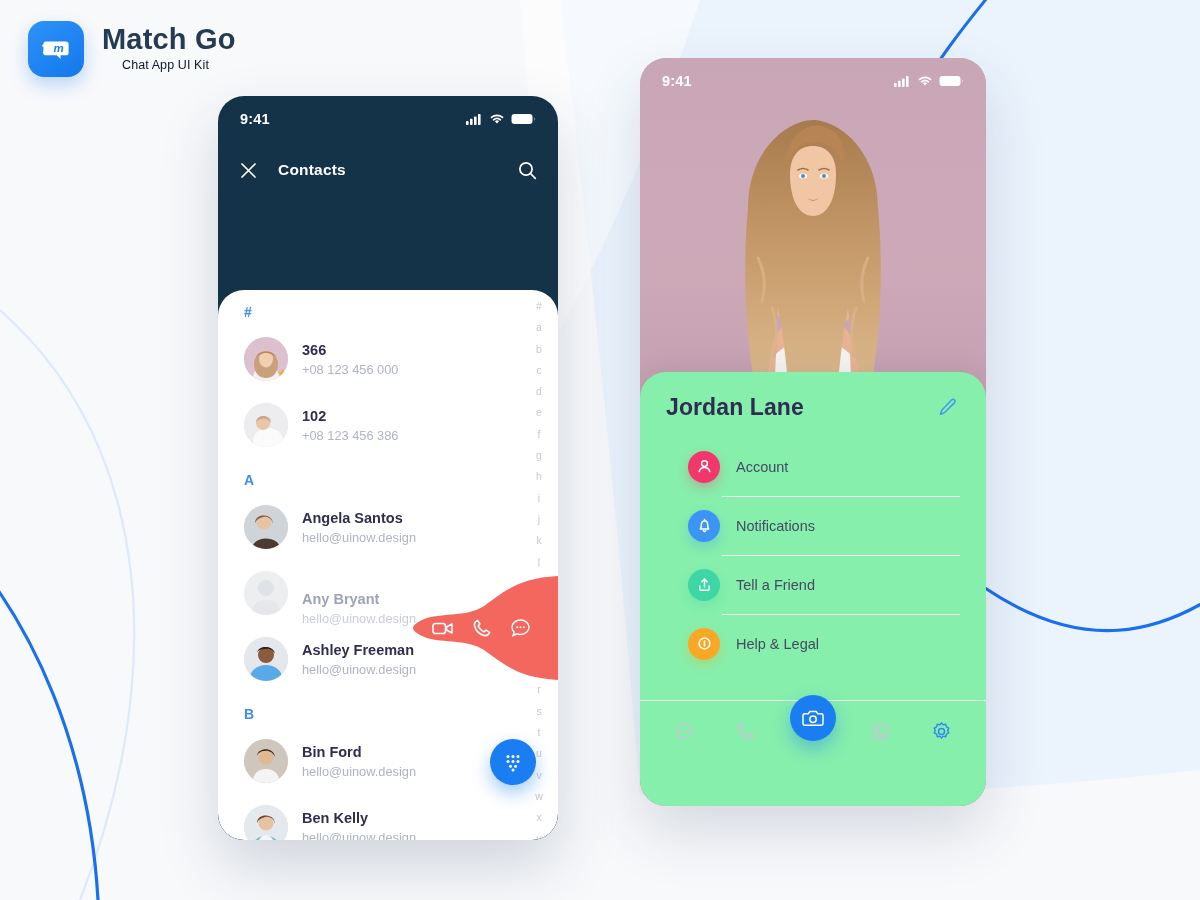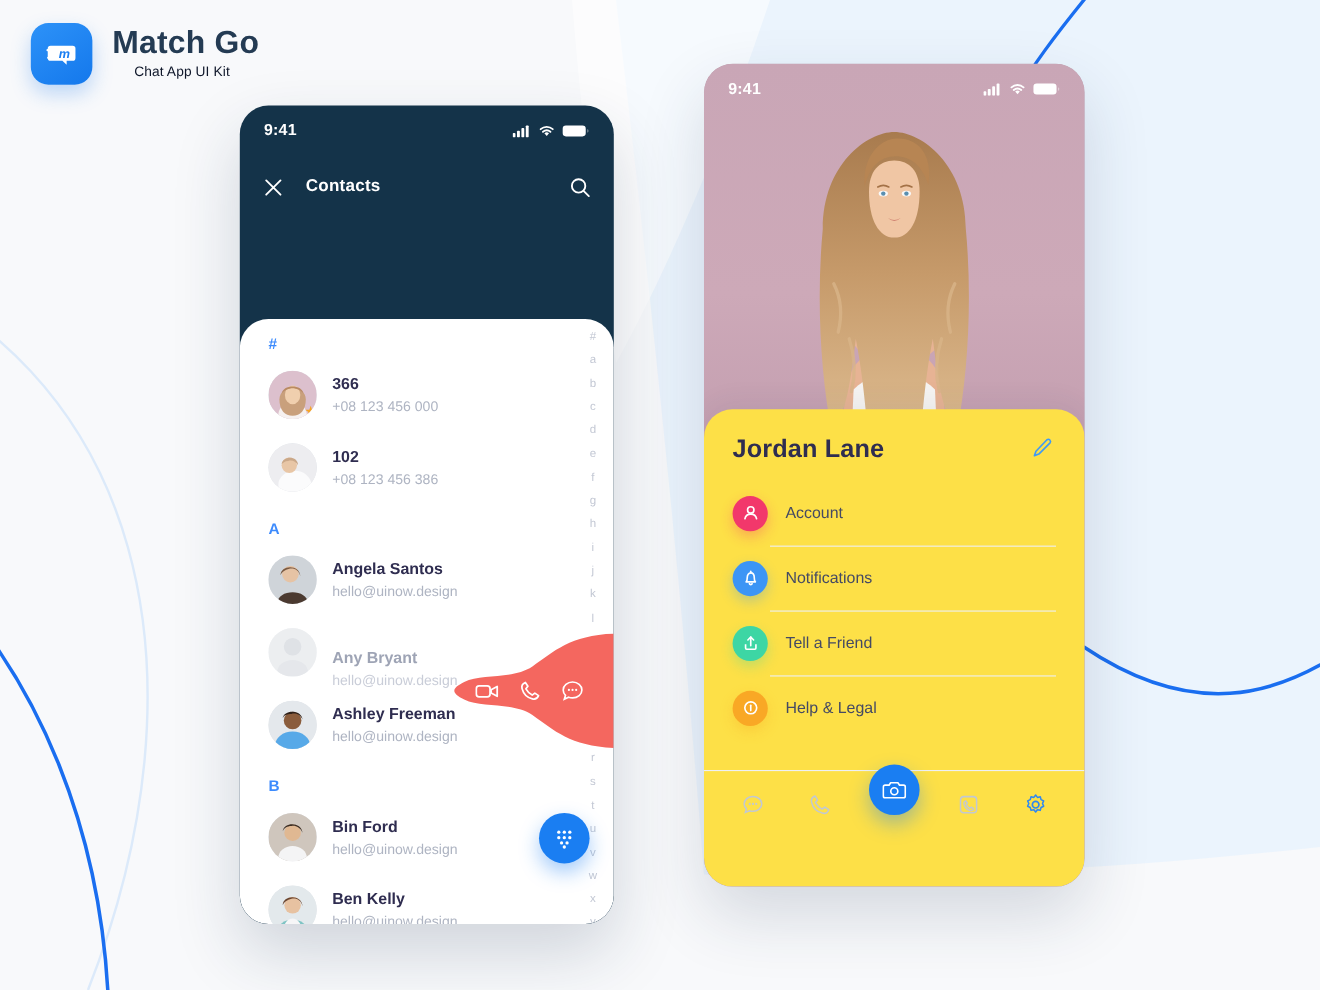--- a/index.html
+++ b/index.html
@@ -84,28 +84,28 @@
 
   
   #phone-right {
     left: 640px; top: 58px; width: 346px; height: 748px;
     border-radius: 26px; background: #bda0b0;
     box-shadow: 0 26px 60px rgba(30,50,80,.16);
   }
   .hero { position: absolute; inset: 0; border-radius: 26px; overflow: hidden; }
   .profile-card {
     position: absolute; left: 0; right: 0; top: 314px; bottom: 0;
-    background: #fde047; border-radius: 26px; overflow: hidden;
+    background: #86efac; border-radius: 26px; overflow: hidden;
     box-shadow: 0 -6px 24px rgba(40,60,90,.07);
   }
   .pc-head { display: flex; align-items: center; padding: 22px 26px 10px 26px; }
   .pc-name { font-size: 23px; font-weight: 700; color: #2f2d50; letter-spacing: .1px; }
   .pc-edit { margin-left: auto; width: 26px; height: 26px; display: flex; align-items: center; justify-content: center; }
   .menu { padding: 6px 0 0 0; }
-  .menu-item { display: flex; align-items: center; gap: 16px; padding: 0 26px; height: 59px; position: relative; }
+  .menu-item { display: flex; align-items: center; gap: 16px; padding: 0 26px; height: 59px; position: relative; margin-left: 22px; }
   .menu-item + .menu-item::before {
     content: ""; position: absolute; left: 60px; right: 26px; top: 0; height: 1px; background: #eef0f4;
   }
   .m-ico { width: 32px; height: 32px; border-radius: 50%; flex: none; display: flex; align-items: center; justify-content: center; }
   .m-label { font-size: 14.5px; color: #454a63; }
 
   .tabbar {
     position: absolute; left: 0; right: 0; bottom: 44px; height: 62px;
     display: flex; align-items: center; justify-content: space-around;
     border-top: 1px solid #eef0f4; padding: 0 14px;

